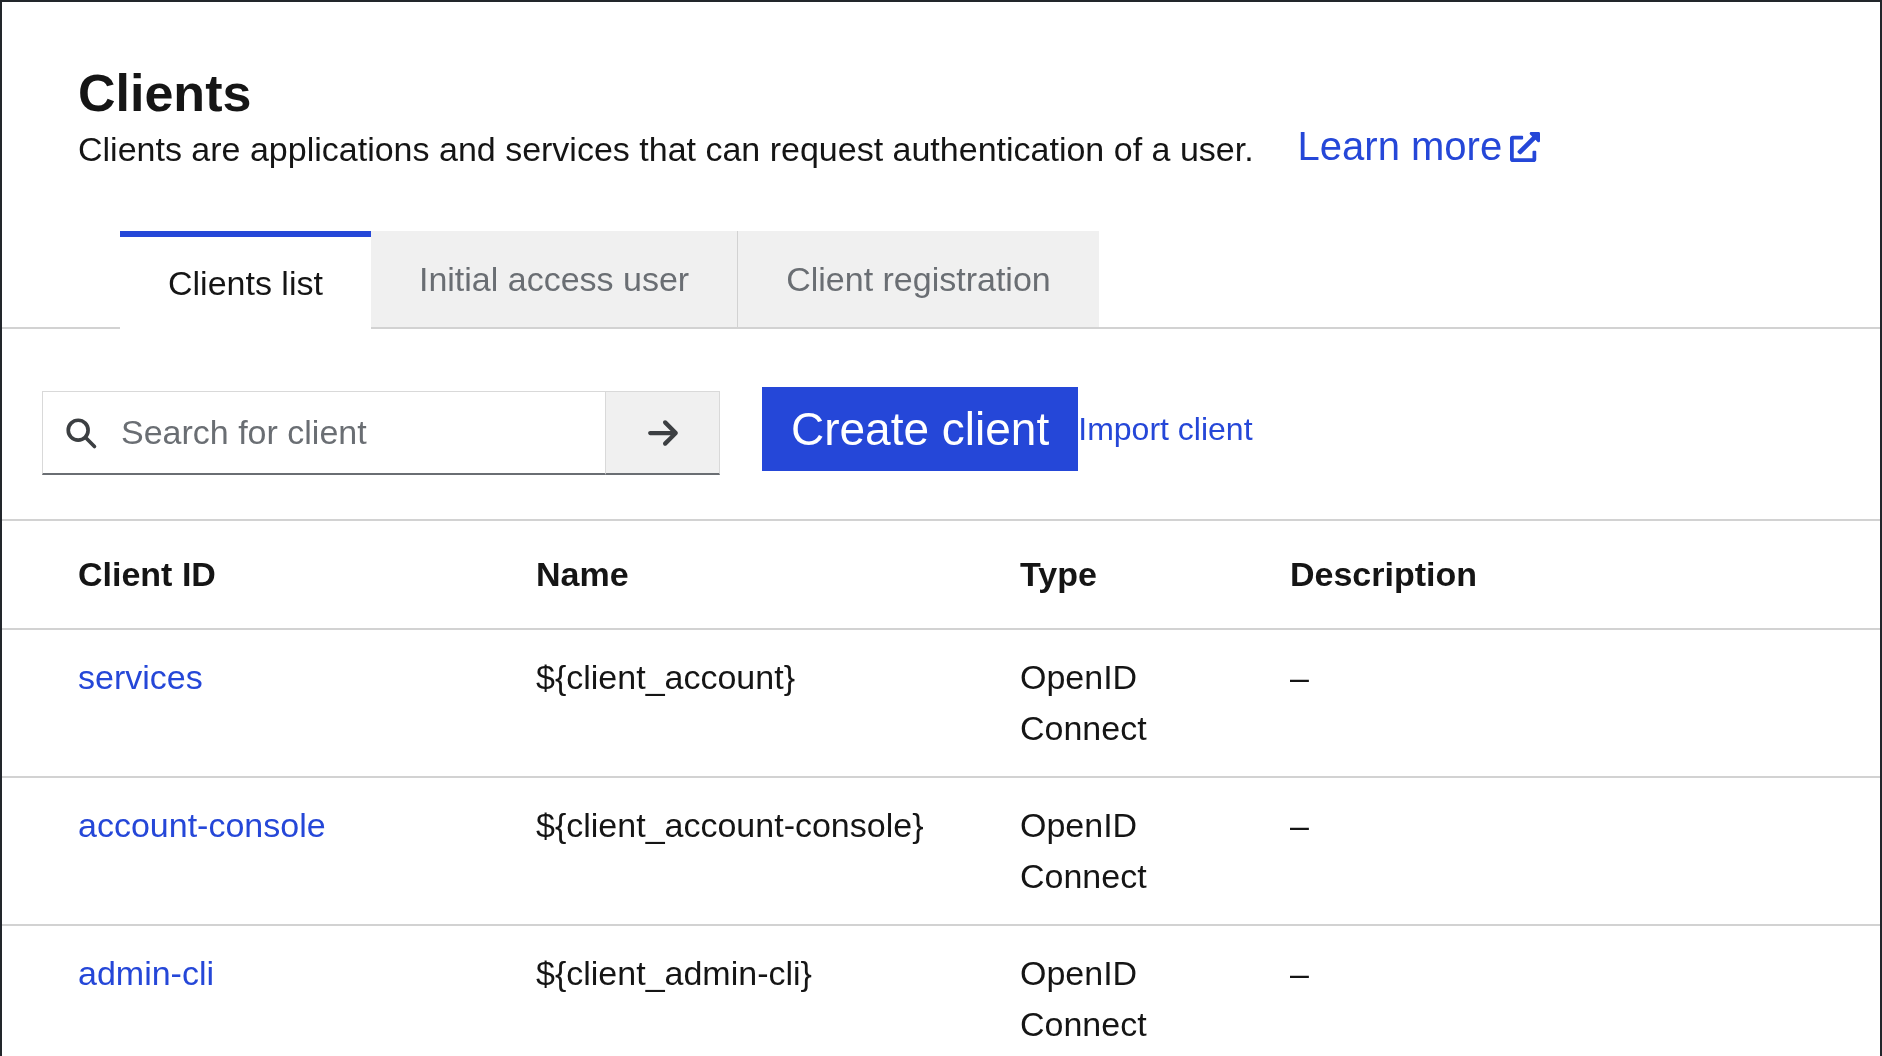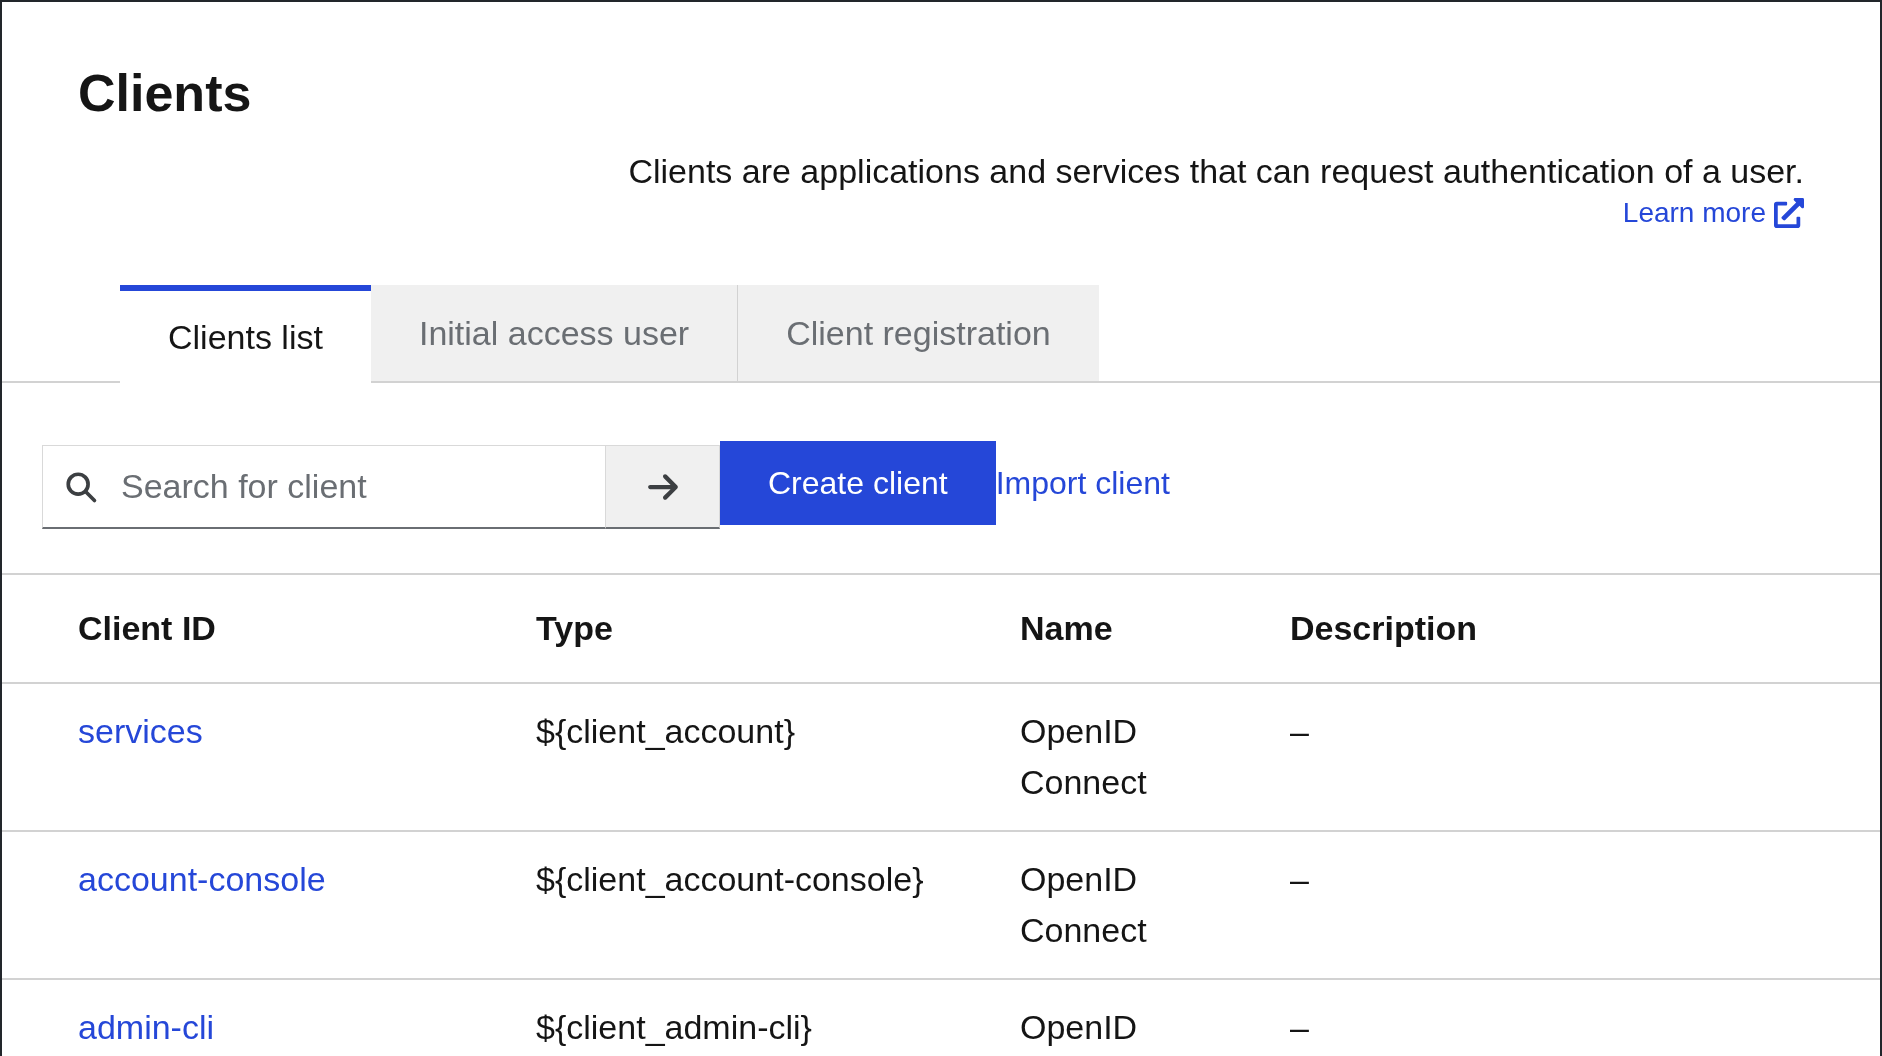--- a/index.html
+++ b/index.html
@@ -17,24 +17,24 @@
     width:1882px;height:1056px;overflow:hidden;position:relative;
     background:#fff;color:var(--text);
     font-family:"Liberation Sans","DejaVu Sans",sans-serif;
     font-size:34px;
   }
   .frame{position:absolute;inset:0;border:2px solid var(--frame);border-bottom:none;pointer-events:none;z-index:50;}
 
   
   .page-header{padding:62px 78px 0 78px;}
   .page-title{font-size:52px;font-weight:700;color:var(--text);line-height:1.2;}
-  .subtitle-row{margin-top:22px;display:flex;align-items:flex-end;flex-direction:column;}
+  .subtitle-row{display:flex;align-items:flex-start;}
   .subtitle{font-size:34px;color:var(--text);line-height:1.5;}
   .learn-more{margin-left:44px;display:inline-flex;align-items:center;gap:8px;
-    color:var(--accent);text-decoration:none;font-size:28px;cursor:pointer;}
+    color:var(--accent);text-decoration:none;font-size:40px;cursor:pointer;}
   .learn-more svg{width:30px;height:30px;fill:var(--accent);}
 
   
   .tabs{margin-top:56px;display:flex;align-items:stretch;height:98px;border-bottom:2px solid var(--border);}
   .tabs-spacer{width:120px;background:#fff;}
   .tab{display:flex;align-items:center;justify-content:flex-end;padding:6px 48px;
     font-size:34px;cursor:pointer;position:relative;}
   .tab.active{background:#fff;color:var(--text);border-top:6px solid var(--accent);
     margin-bottom:-2px;z-index:2;}
   .tab.inactive{background:var(--tab-inactive-bg);color:var(--muted);}
@@ -49,22 +49,22 @@
     padding:0 16px 0 78px;font-size:34px;color:var(--text);background:#fff;outline:none;
     font-family:"Liberation Sans","DejaVu Sans",sans-serif;
   }
   .search-box input::placeholder{color:var(--muted);opacity:1;}
   .search-box .search-icon{position:absolute;left:22px;top:50%;transform:translateY(-50%);
     width:34px;height:34px;pointer-events:none;}
   .search-submit{width:114px;height:84px;background:var(--tab-inactive-bg);
     border:1px solid #d9d9d9;border-left:none;border-bottom:2px solid var(--input-bottom);
     display:flex;align-items:center;justify-content:center;cursor:pointer;}
   .search-submit svg{width:38px;height:34px;fill:#3c3f42;}
-  .btn-primary{height:84px;padding:0 48px;background:var(--accent);
-    color:#fff;border:none;font-size:32px;cursor:pointer;display:flex;align-items:center;
+  .btn-primary{margin-left:42px;height:84px;padding:0 29px;background:var(--accent);
+    color:#fff;border:none;font-size:46px;cursor:pointer;display:flex;align-items:center;
     font-family:"Liberation Sans","DejaVu Sans",sans-serif;}
   .link-import{color:var(--accent);text-decoration:none;font-size:32px;cursor:pointer;}
 
   
   .table{width:100%;}
   .trow{display:grid;grid-template-columns:458px 484px 270px 1fr;padding-left:78px;
     border-bottom:2px solid var(--border);}
   .cell{padding:22px 24px 22px 0;font-size:34px;line-height:1.5;color:var(--text);}
   .th{padding:28px 24px 28px 0;font-weight:700;}
   .cell-type{padding-right:100px;}
@@ -116,22 +116,22 @@
         </svg>
     </button>
   </div>
   <button class="btn-primary">Create client</button>
   <a class="link-import">Import client</a>
 </div>
 
 <div class="table">
   <div class="trow thead">
     <div class="cell th">Client ID</div>
+    <div class="cell th">Name</div>
     <div class="cell th">Type</div>
-    <div class="cell th">Name</div>
     <div class="cell th">Description</div>
   </div>
 
   <div class="trow">
     <div class="cell"><a class="client-link">services</a></div>
     <div class="cell">${client_account}</div>
     <div class="cell cell-type">OpenID Connect</div>
     <div class="cell">–</div>
   </div>
 

